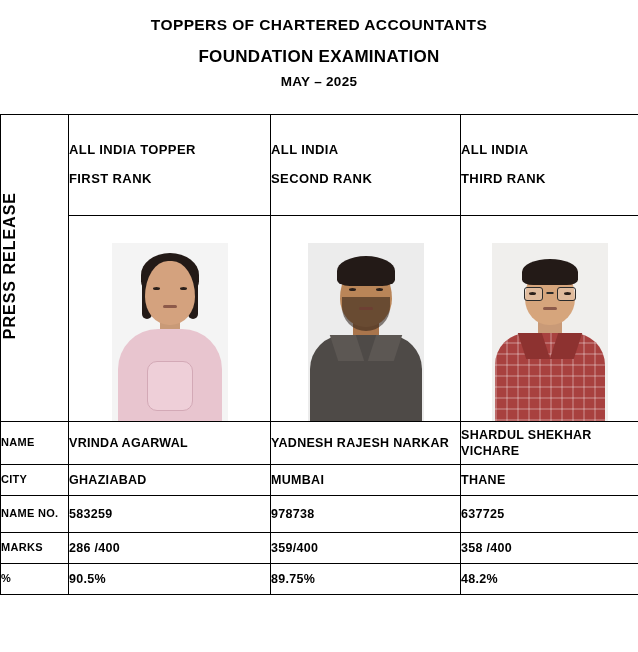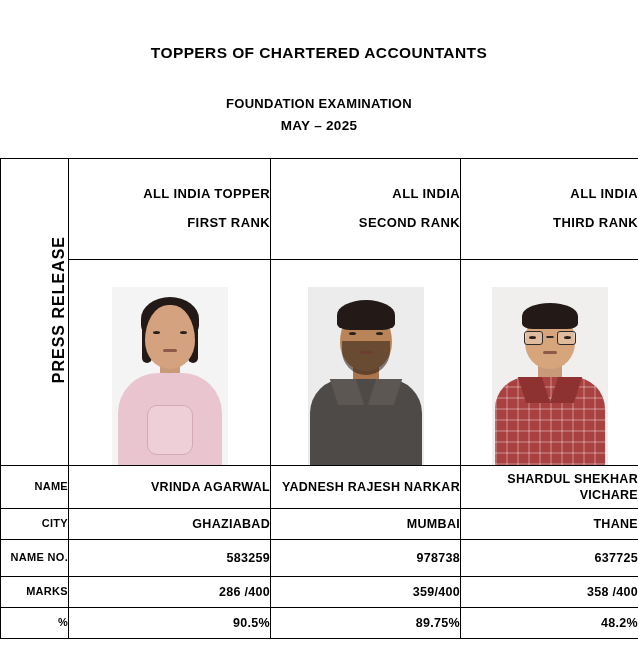--- a/index.html
+++ b/index.html
@@ -14,51 +14,51 @@
     color: #000000;
     overflow: hidden;
   }
   .page {
     width: 638px;
     height: 652px;
     position: relative;
     box-sizing: border-box;
   }
   .title-block {
-    padding-top: 44px;
+    padding-top: 16px;
     text-align: center;
   }
   .title-main {
     font-size: 15.5px;
     font-weight: bold;
     letter-spacing: 0.4px;
   }
   .title-sub1 {
-    font-size: 13px;
-    font-weight: bold;
-    margin-top: 34px;
+    font-size: 17px;
+    font-weight: bold;
+    margin-top: 13px;
     letter-spacing: 0.3px;
   }
   .title-sub2 {
     font-size: 13.5px;
     font-weight: bold;
     margin-top: 7px;
     letter-spacing: 0.3px;
   }
 
   table.main {
     border-collapse: collapse;
     width: 638px;
     margin-top: 25px;
     table-layout: fixed;
   }
   table.main td {
     border: 1px solid #000000;
     vertical-align: middle;
-    text-align: right;
+    text-align: left;
     padding: 0;
   }
   td.side-label {
     width: 68px;
     border-left: none;
     position: relative;
   }
   .vert-text {
     writing-mode: vertical-rl;
     transform: rotate(180deg);

